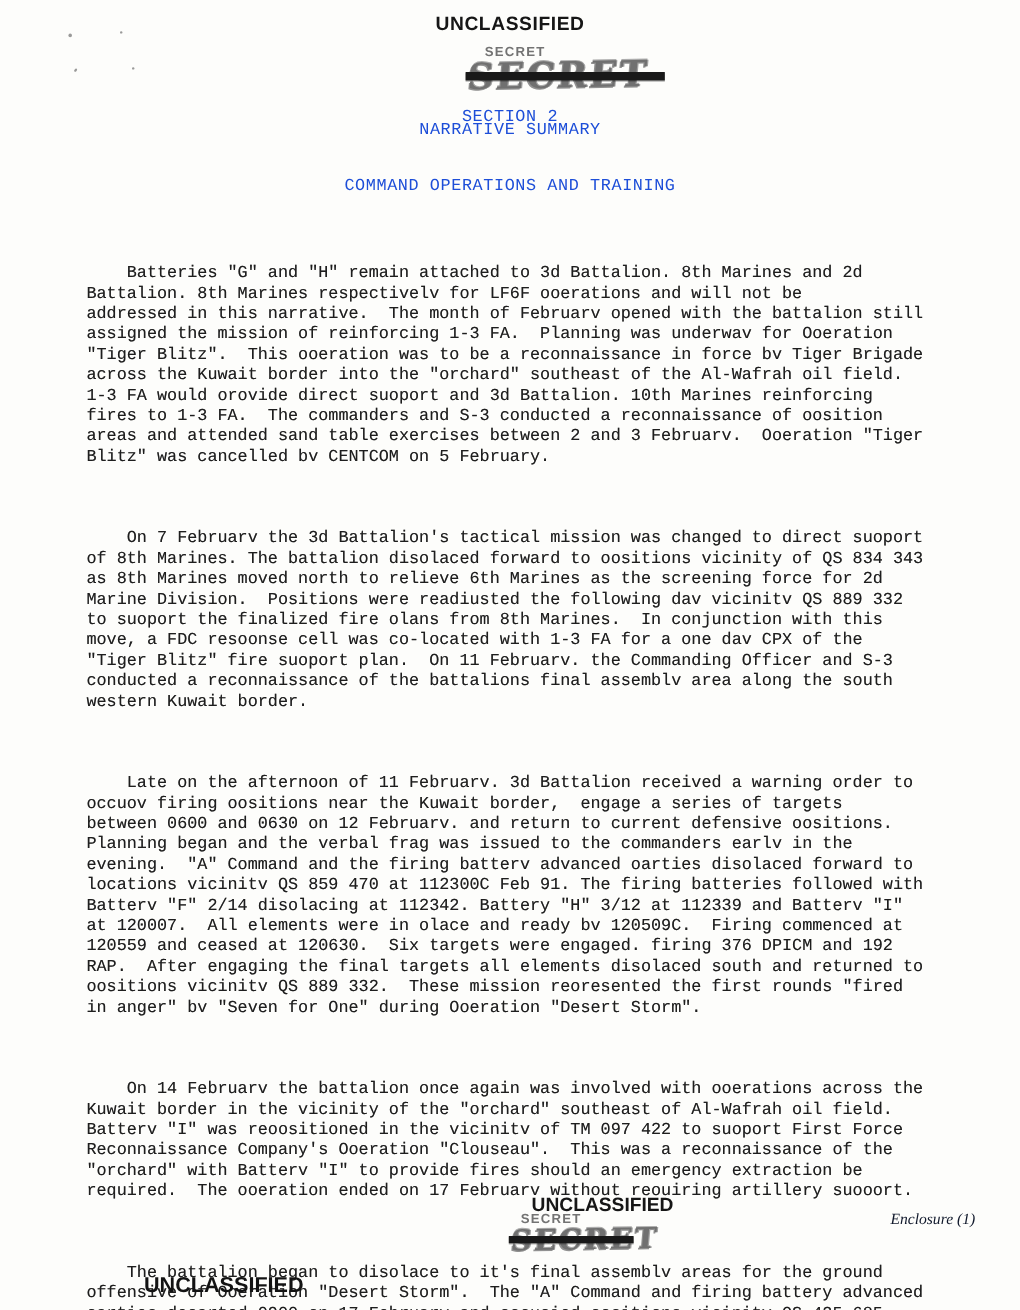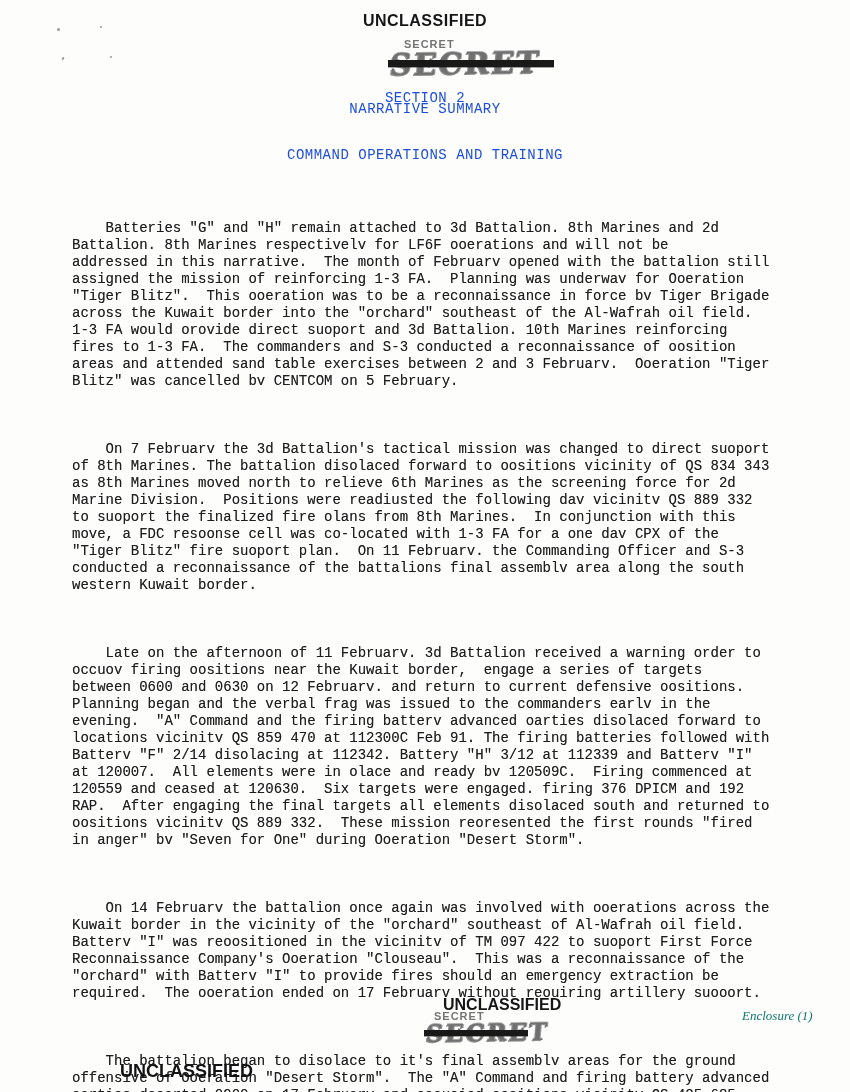--- a/index.html
+++ b/index.html
@@ -112,21 +112,21 @@
     white-space: pre;
   }
 
   .enclosure {
     position: absolute;
     left: 742px;
     top: 1008px;
     font-family: "Liberation Serif", serif;
     font-style: italic;
     font-size: 13px;
-    color: #0f766e;
+    color: #0f172a;
     white-space: pre;
   }
 
   
   .speck { position: absolute; background: #6f6f6f; border-radius: 50%; opacity: 0.7; }
   .speck-1 { left: 57px;  top: 28px; width: 3px; height: 3px; }
   .speck-2 { left: 100px; top: 26px; width: 2px; height: 2px; }
   .speck-3 { left: 62px;  top: 57px; width: 2px; height: 3px; transform: rotate(40deg); }
   .speck-4 { left: 110px; top: 56px; width: 2px; height: 2px; }
 </style>

